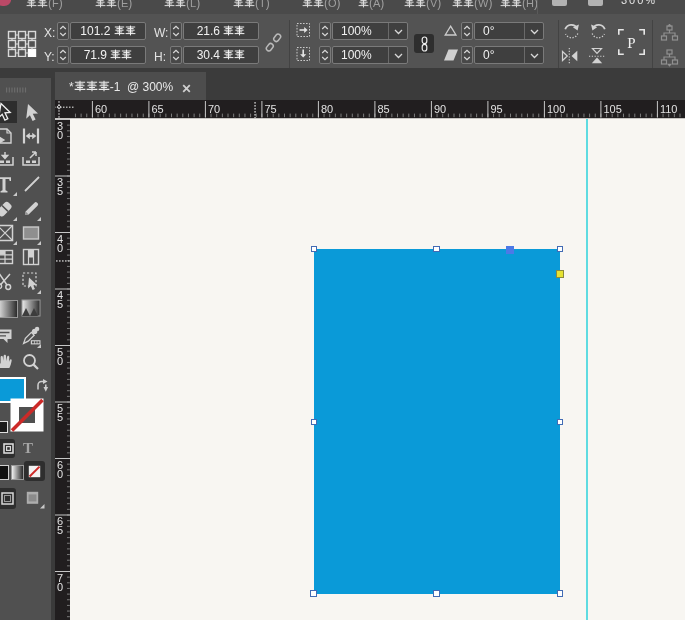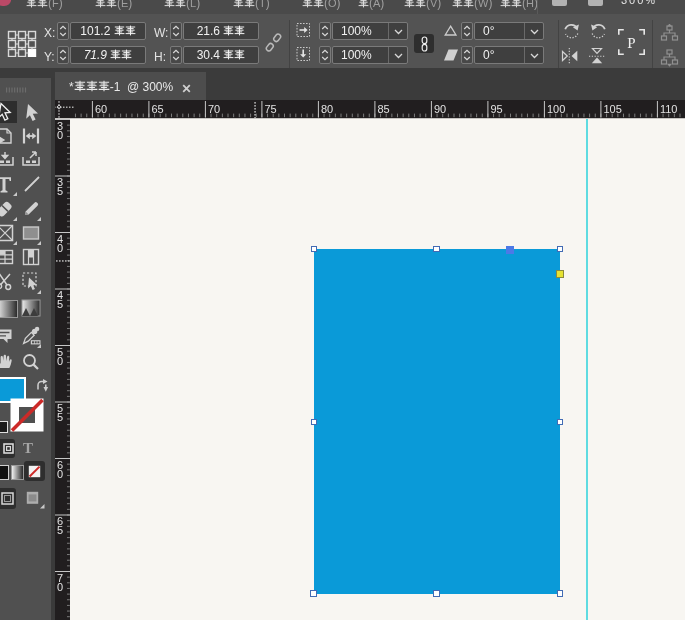--- a/index.html
+++ b/index.html
@@ -129,21 +129,21 @@
         <g stroke="#f1f1f1" stroke-width="1.0" fill="none">
           <path d="M0.8,2h9.4M5.5,0.6v9.8M1.4,5.2h8.2M0.6,8.6h9.8M2.4,3.6l6.2,0M2.8,6.9h5.4"></path>
         </g>
       </svg></div>
 <div class="lbl" style="left:44px;top:35.5px;">Y:</div>
 <div class="spin" style="left:57px;top:31.5px;height:18px;"></div>
     <svg class="abs" style="left:59px;top:34.5px" width="8" height="12" viewBox="0 0 8 12">
       <path d="M1.2,4 L4,1.4 L6.8,4" fill="none" stroke="#d8d8d8" stroke-width="1.2"></path>
       <path d="M1.2,8 L4,10.6 L6.8,8" fill="none" stroke="#d8d8d8" stroke-width="1.2"></path>
     </svg>
-<div class="fld" style="left:70px;top:31.5px;width:76px;height:18px;line-height:17px;text-align:center;white-space:nowrap;font-style:italic;">71.9 <svg width="11" height="11" viewBox="0 0 11 11" style="vertical-align:-1px">
+<div class="fld" style="left:70px;top:31.5px;width:76px;height:18px;line-height:17px;text-align:center;white-space:nowrap;">71.9 <svg width="11" height="11" viewBox="0 0 11 11" style="vertical-align:-1px">
         <g stroke="#f1f1f1" stroke-width="1.0" fill="none">
           <path d="M0.8,2h9.4M5.5,0.6v9.8M1.4,5.2h8.2M0.6,8.6h9.8M2.4,3.6l6.2,0M2.8,6.9h5.4"></path>
         </g>
       </svg><svg width="11" height="11" viewBox="0 0 11 11" style="vertical-align:-1px">
         <g stroke="#f1f1f1" stroke-width="1.0" fill="none">
           <path d="M0.8,2h9.4M5.5,0.6v9.8M1.4,5.2h8.2M0.6,8.6h9.8M2.4,3.6l6.2,0M2.8,6.9h5.4"></path>
         </g>
       </svg></div>
 <div class="lbl" style="left:154px;top:12px;">W:</div>
 <div class="spin" style="left:170px;top:8px;height:18px;"></div>

